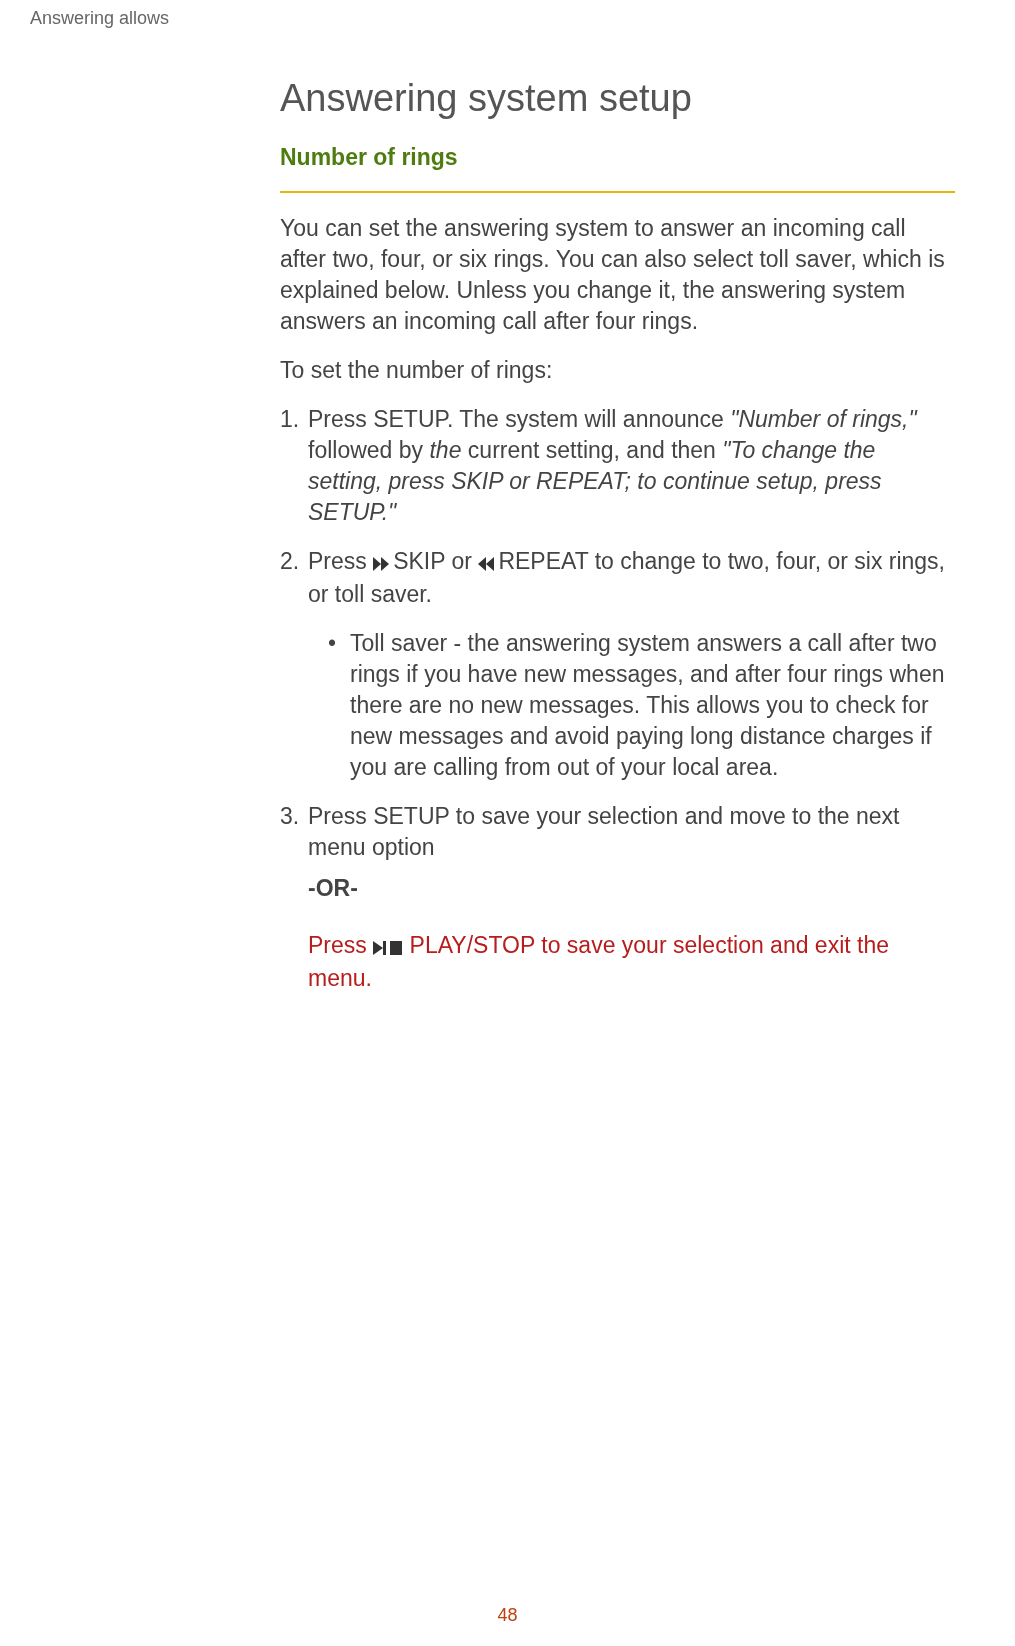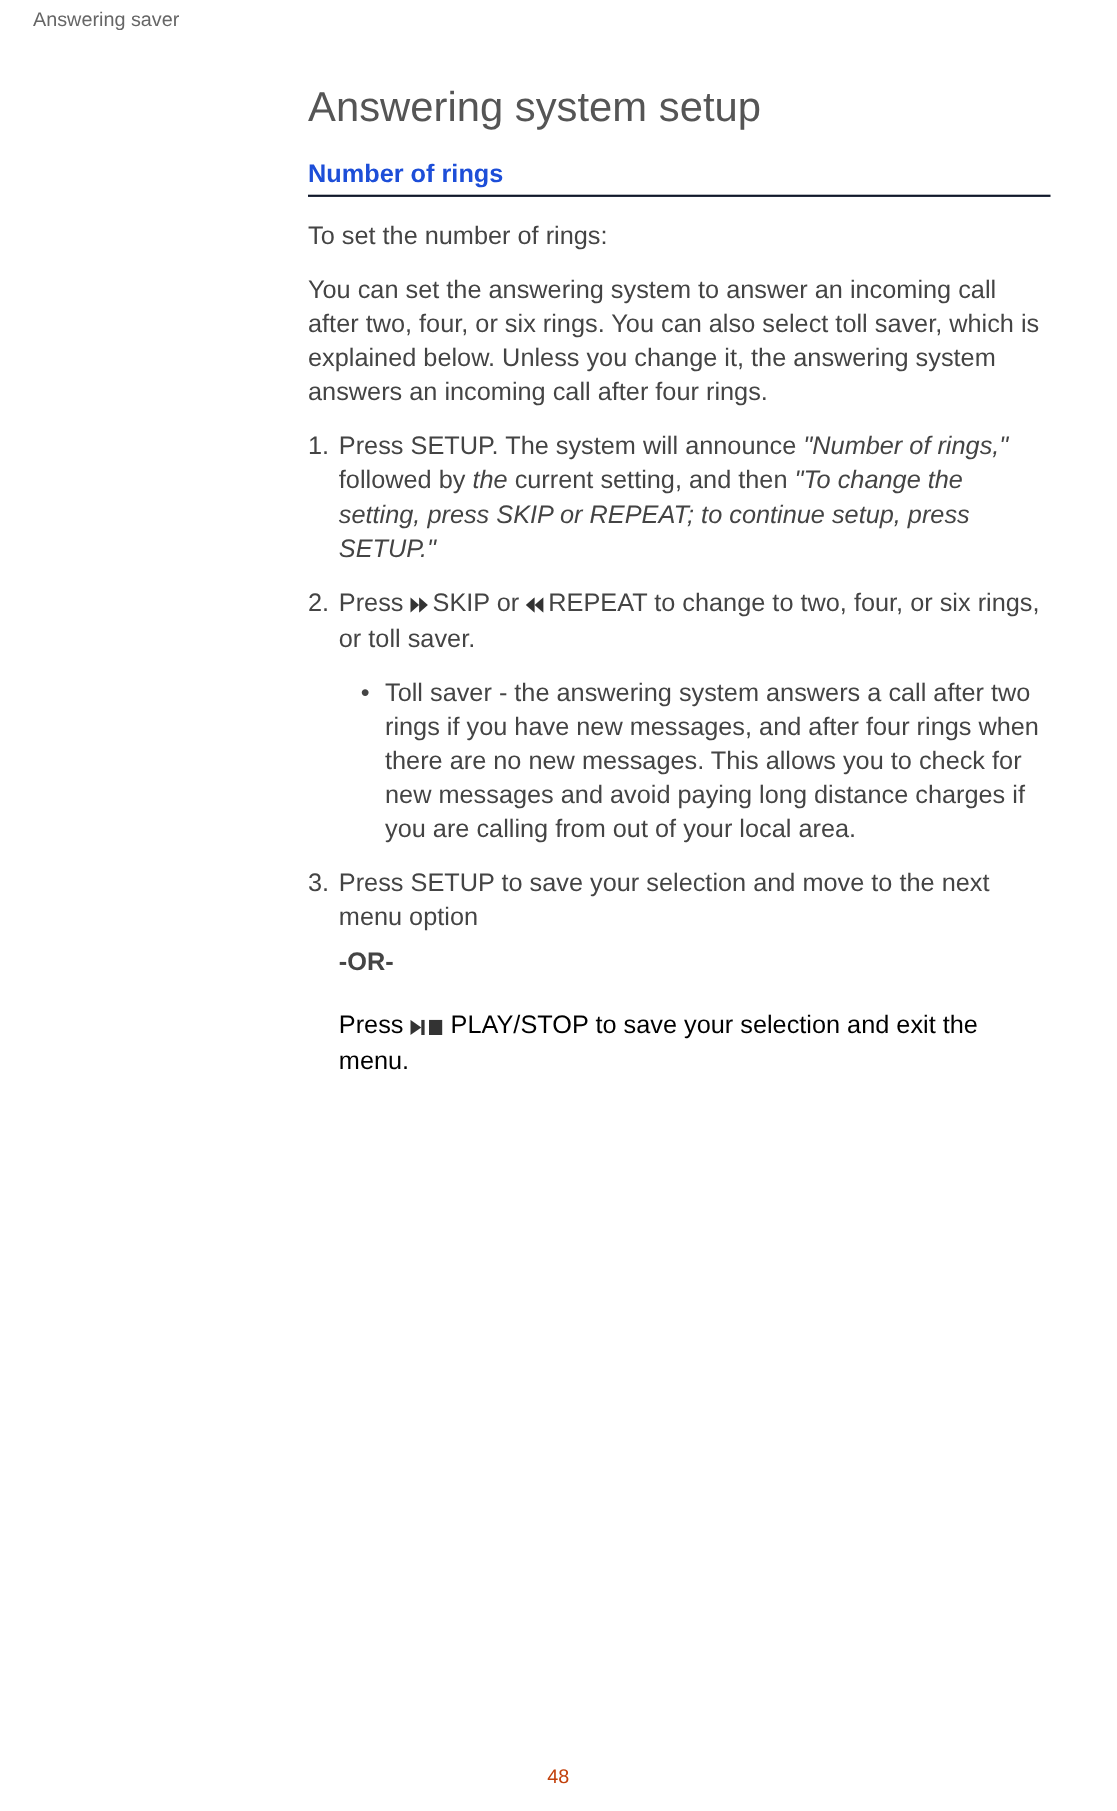--- a/index.html
+++ b/index.html
@@ -27,23 +27,23 @@
     }
     .title {
       font-size: 38px;
       font-weight: 400;
       color: #555;
       margin-bottom: 24px;
     }
     .section-heading {
       font-size: 23px;
       font-weight: bold;
-      color: #1d4ed8;
-      border-bottom: 2px solid #0f172a;
-      padding-bottom: 6px;
+      color: #4d7c0f;
+      border-bottom: 2px solid #eab308;
+      padding-bottom: 20px;
       margin-bottom: 20px;
     }
     .para {
       font-size: 23px;
       line-height: 1.35;
       color: #444;
       margin-bottom: 18px;
     }
     .list {
       list-style: none;
@@ -85,48 +85,48 @@
     }
     .or-text {
       font-weight: bold;
       font-size: 23px;
       margin-top: 10px;
       margin-bottom: 26px;
     }
     .continuation {
       font-size: 23px;
       line-height: 1.35;
-      color: #000000;
+      color: #b91c1c;
     }
     .page-number {
       position: absolute;
       bottom: 20px;
       left: 50%;
       transform: translateX(-50%);
       font-size: 18px;
       color: #c2410c;
     }
     .icon-skip, .icon-repeat, .icon-playstop {
       display: inline-block;
       vertical-align: middle;
     }
   </style>
 </head>
 <body>
 
-<div class="header">Answering saver</div>
+<div class="header">Answering allows</div>
 
 <div class="content">
   <h1 class="title">Answering system setup</h1>
 
   <h2 class="section-heading">Number of rings</h2>
 
+  <p class="para">You can set the answering system to answer an incoming call after two, four, or six rings. You can also select toll saver, which is explained below. Unless you change it, the answering system answers an incoming call after four rings.</p>
+
   <p class="para">To set the number of rings:</p>
-
-  <p class="para">You can set the answering system to answer an incoming call after two, four, or six rings. You can also select toll saver, which is explained below. Unless you change it, the answering system answers an incoming call after four rings.</p>
 
   <ol class="list">
     <li class="list-item">
       <span class="list-num">1.</span>
       <span>Press </span><span class="bold">SETUP</span><span>. The system will announce </span><span class="italic">"Number of rings,"</span><span> followed by </span><span class="italic">the</span><span> current setting, and then </span><span class="italic">"To change the setting, press </span><span class="bold italic">SKIP</span><span class="italic"> or </span><span class="bold italic">REPEAT</span><span class="italic">; to continue setup, press </span><span class="bold italic">SETUP</span><span class="italic">."</span>
     </li>
 
     <li class="list-item">
       <span class="list-num">2.</span>
       <span>Press </span><span class="icon-skip"><svg width="20" height="14" viewBox="0 0 20 14">

